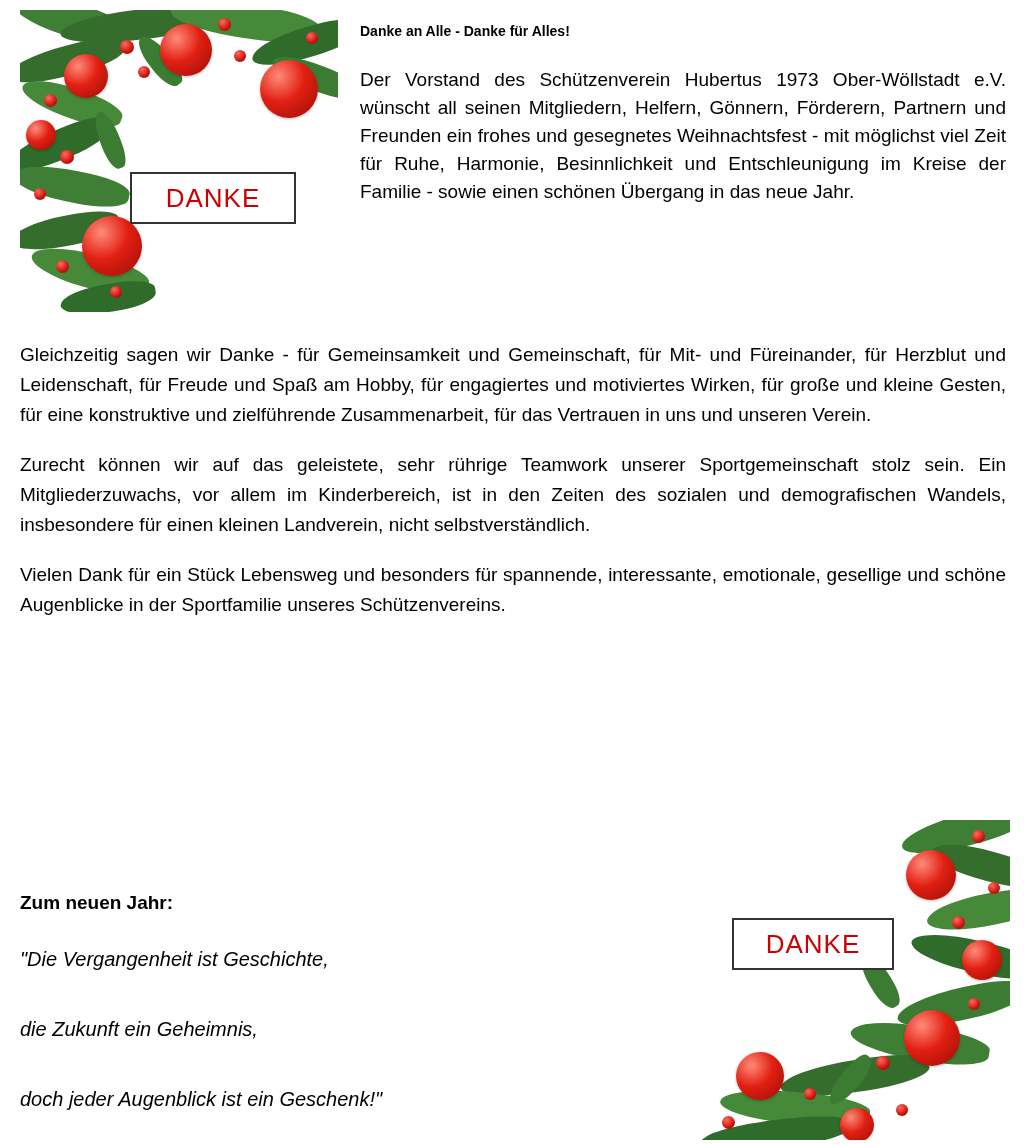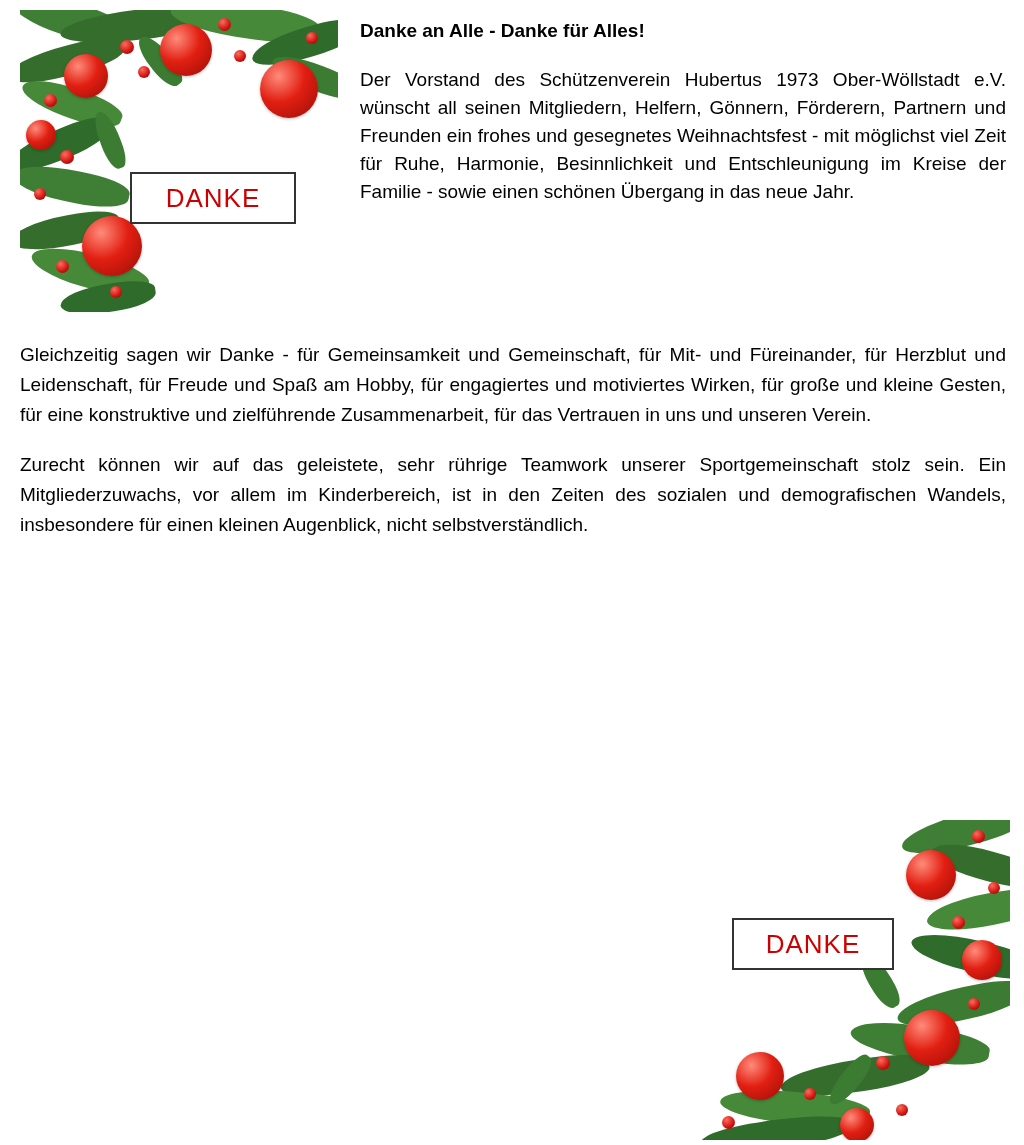--- a/index.html
+++ b/index.html
@@ -92,21 +92,21 @@
   }
 
   
   .intro-block {
     position: absolute;
     left: 360px;
     top: 18px;
     width: 646px;
   }
   .intro-title {
-    font-size: 19px;
+    font-size: 14px;
     font-weight: bold;
     line-height: 26px;
     margin: 0 0 22px 0;
   }
   .intro-body {
     font-size: 19px;
     line-height: 28px;
     text-align: justify;
     margin: 0;
   }
@@ -186,23 +186,30 @@
     <div class="deco-label">DANKE</div>
   </div>
 
   <div class="intro-block">
     <p class="intro-title">Danke an Alle - Danke für Alles!</p>
     <p class="intro-body">Der Vorstand des Schützenverein Hubertus 1973 Ober-Wöllstadt e.V. wünscht all seinen Mitgliedern, Helfern, Gönnern, Förderern, Partnern und Freunden ein frohes und gesegnetes Weihnachtsfest - mit möglichst viel Zeit für Ruhe, Harmonie, Besinnlichkeit und Entschleunigung im Kreise der Familie - sowie einen schönen Übergang in das neue Jahr.</p>
   </div>
 
   <div class="flow">
     <p class="para">Gleichzeitig sagen wir Danke - für Gemeinsamkeit und Gemeinschaft, für Mit- und Füreinander, für Herzblut und Leidenschaft, für Freude und Spaß am Hobby, für engagiertes und motiviertes Wirken, für große und kleine Gesten, für eine konstruktive und zielführende Zusammenarbeit, für das Vertrauen in uns und unseren Verein.</p>
-    <p class="para">Zurecht können wir auf das geleistete, sehr rührige Teamwork unserer Sportgemeinschaft stolz sein. Ein Mitgliederzuwachs, vor allem im Kinderbereich, ist in den Zeiten des sozialen und demografischen Wandels, insbesondere für einen kleinen Augenblick, nicht selbstverständlich.</p>
-  </div>
-
+    <p class="para">Zurecht können wir auf das geleistete, sehr rührige Teamwork unserer Sportgemeinschaft stolz sein. Ein Mitgliederzuwachs, vor allem im Kinderbereich, ist in den Zeiten des sozialen und demografischen Wandels, insbesondere für einen kleinen Landverein, nicht selbstverständlich.</p>
+    <p class="para">Vielen Dank für ein Stück Lebensweg und besonders für spannende, interessante, emotionale, gesellige und schöne Augenblicke in der Sportfamilie unseres Schützenvereins.</p>
+  </div>
+
+  <div class="newyear">
+    <p class="newyear-head">Zum neuen Jahr:</p>
+    <p class="quote-line">"Die Vergangenheit ist Geschichte,</p>
+    <p class="quote-line">die Zukunft ein Geheimnis,</p>
+    <p class="quote-line">doch jeder Augenblick ist ein Geschenk!"</p>
+  </div>
 
   <div class="bottom-image">
 
     <div class="needle" style="left:200px; top:-6px;  width:130px; height:32px; transform:rotate(-14deg); background:#3f7f35;"></div>
     <div class="needle" style="left:230px; top:30px;  width:110px; height:30px; transform:rotate(16deg); background:#356e2c;"></div>
     <div class="needle" style="left:226px; top:74px;  width:120px; height:32px; transform:rotate(-10deg); background:#468a39;"></div>
     <div class="needle" style="left:210px; top:120px; width:128px; height:32px; transform:rotate(14deg); background:#2f6b2b;"></div>
     <div class="needle" style="left:196px; top:168px; width:130px; height:32px; transform:rotate(-12deg); background:#3c7c32;"></div>
     <div class="needle" style="left:150px; top:206px; width:140px; height:34px; transform:rotate(10deg); background:#3f7f35;"></div>
     <div class="needle" style="left:80px;  top:240px; width:150px; height:32px; transform:rotate(-8deg); background:#356e2c;"></div>

